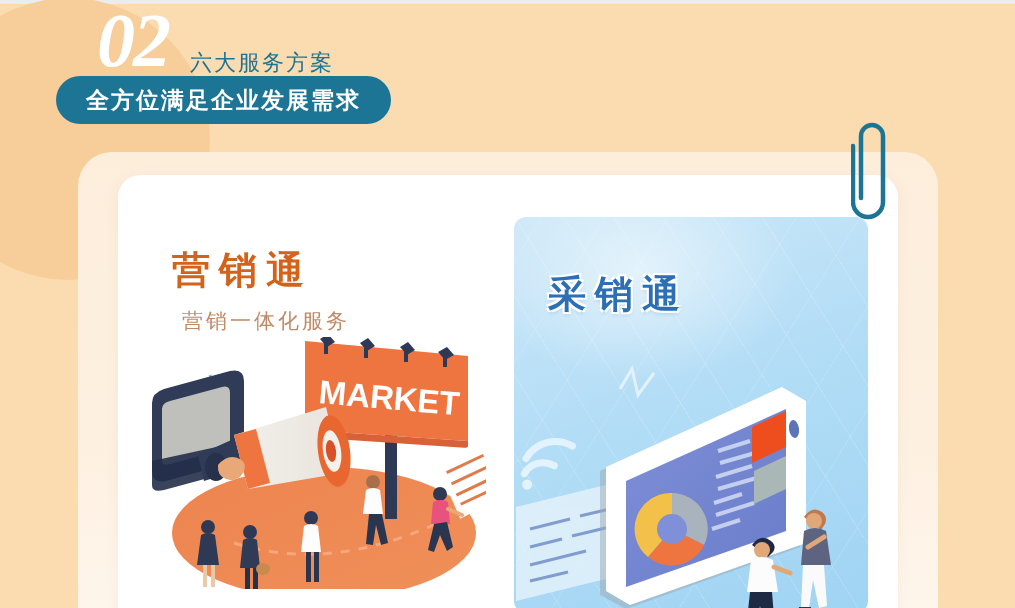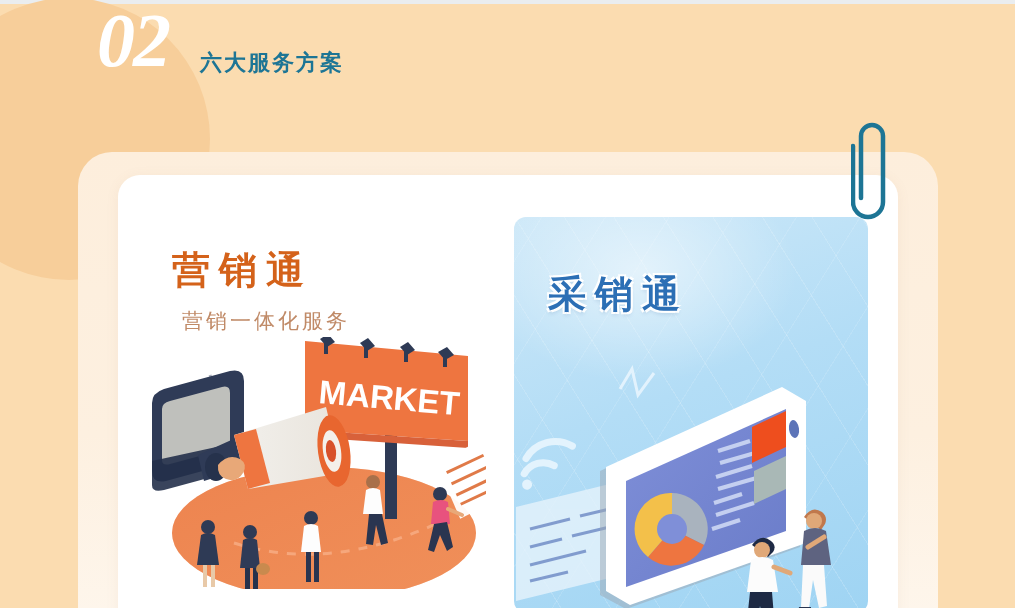--- a/index.html
+++ b/index.html
@@ -26,22 +26,22 @@
 
   
   #header{ position:absolute; left:0; top:0; width:815px; height:150px; }
   #number-02{
     position:absolute; left:97px; top:2px;
     font-family:"Liberation Serif","DejaVu Serif",serif;
     font-style:italic; font-weight:700; font-size:76px;
     color:#FFFFFF; letter-spacing:-2px; line-height:1;
   }
   #headline{
-    position:absolute; left:200px; top:48px;
-    font-size:22px; font-weight:700; color:#1D7595;
+    position:absolute; left:190px; top:48px;
+    font-size:22px; font-weight:400; color:#1D7595;
     letter-spacing:2px; white-space:nowrap;
   }
   #badge-pill{
     position:absolute; left:56px; top:76px;
     height:48px; padding:0 30px;
     background:#1D7595; border-radius:26px;
     display:flex; align-items:center; justify-content:center;
   }
   #badge-pill .badge-text{
     color:#FFFFFF; font-size:23px; font-weight:700; letter-spacing:2px;
@@ -122,20 +122,23 @@
 <body>
 
 <div id="top-strip"></div>
 <div id="bg-peach">
   <div id="bg-circle"></div>
 </div>
 
 <div id="header">
   <div id="number-02">02</div>
   <div id="headline">六大服务方案</div>
+  <div id="badge-pill">
+    <span class="badge-text">全方位满足企业发展需求</span>
+  </div>
 </div>
 
 <div id="panel"></div>
 <div id="card-white"></div>
 
 <div class="tile" id="tile-marketing">
   <div class="tile-title" id="title-marketing">营销通</div>
   <div class="tile-sub" id="sub-marketing">营销一体化服务</div>
 
   <svg class="illus" viewBox="0 0 348 252" preserveAspectRatio="xMidYMax meet">

